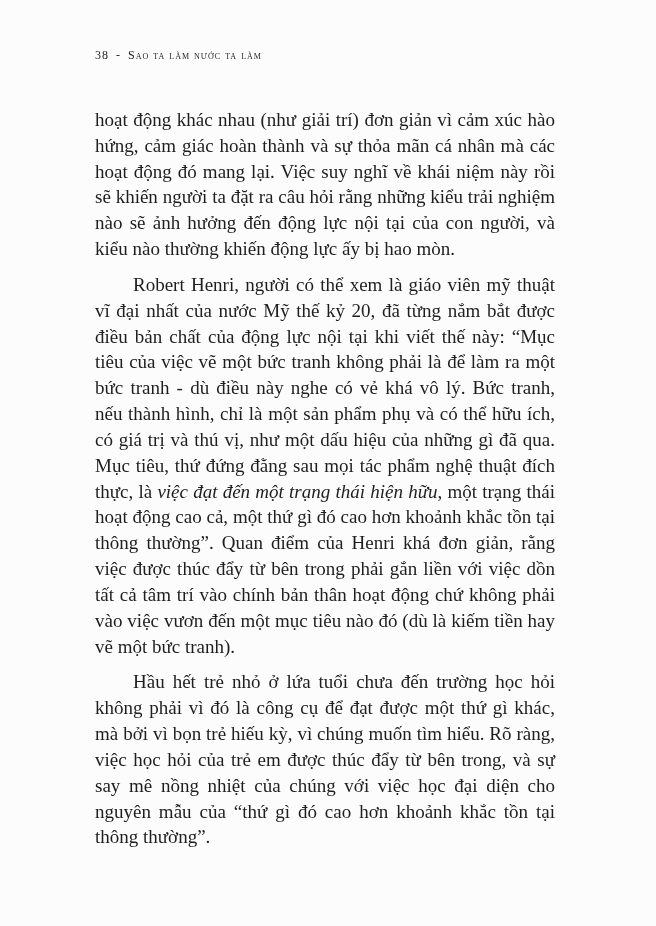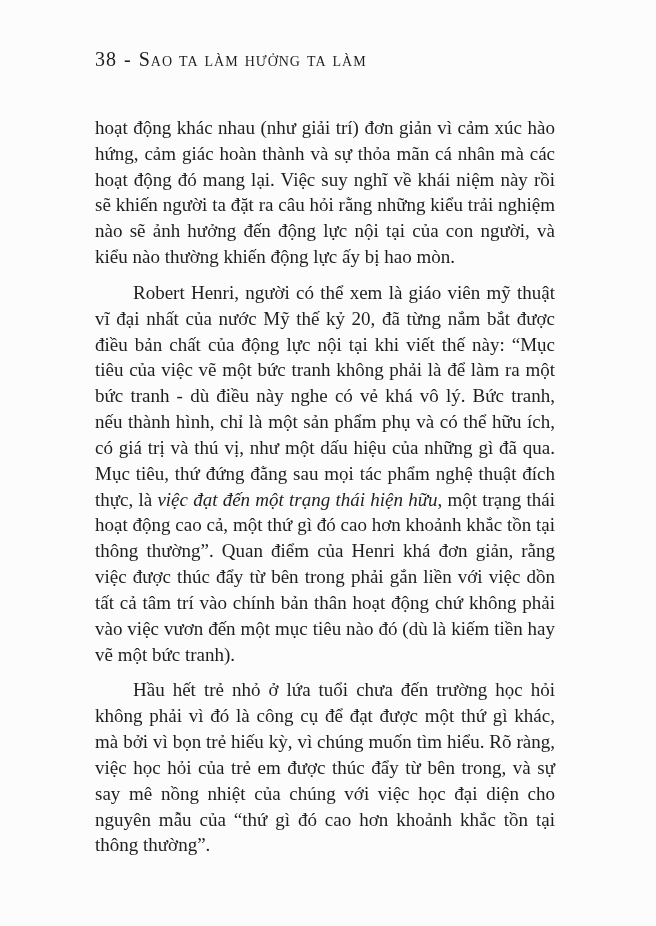--- a/index.html
+++ b/index.html
@@ -15,21 +15,21 @@
     background: #fcfcfc;
     font-family: "Liberation Serif", "DejaVu Serif", serif;
     color: #1e1e1e;
     padding: 48px 93px 0 95px;
     overflow: hidden;
   }
   .page-header {
     display: flex;
     align-items: flex-end;
     gap: 7px;
-    font-size: 20px;
+    font-size: 12px;
     font-variant: small-caps;
     letter-spacing: 1px;
     color: #1e1e1e;
     margin: 0 0 44px 0;
   }
   .body-text {
     font-size: 19px;
     line-height: 1.36;
     text-align: justify;
     color: #1e1e1e;
@@ -45,20 +45,20 @@
     font-style: italic;
   }
 </style>
 </head>
 <body>
 
 <div class="page">
   <header class="page-header">
     <span>38</span>
     <span>-</span>
-    <span>Sao ta làm hưởng ta làm</span>
+    <span>Sao ta làm nước ta làm</span>
   </header>
   <main class="body-text">
       <p class="para"><span>hoạt động khác nhau (như giải trí) đơn giản vì cảm xúc hào hứng, cảm giác hoàn thành và sự thỏa mãn cá nhân mà các hoạt động đó mang lại. Việc suy nghĩ về khái niệm này rồi sẽ khiến người ta đặt ra câu hỏi rằng những kiểu trải nghiệm nào sẽ ảnh hưởng đến động lực nội tại của con người, và kiểu nào thường khiến động lực ấy bị hao mòn.</span></p>
       <p class="para indent"><span>Robert Henri, người có thể xem là giáo viên mỹ thuật vĩ đại nhất của nước Mỹ thế kỷ 20, đã từng nắm bắt được điều bản chất của động lực nội tại khi viết thế này: “Mục tiêu của việc vẽ một bức tranh không phải là để làm ra một bức tranh - dù điều này nghe có vẻ khá vô lý. Bức tranh, nếu thành hình, chỉ là một sản phẩm phụ và có thể hữu ích, có giá trị và thú vị, như một dấu hiệu của những gì đã qua. Mục tiêu, thứ đứng đằng sau mọi tác phẩm nghệ thuật đích thực, là </span><span class="italic">việc đạt đến một trạng thái hiện hữu</span><span>, một trạng thái hoạt động cao cả, một thứ gì đó cao hơn khoảnh khắc tồn tại thông thường”. Quan điểm của Henri khá đơn giản, rằng việc được thúc đẩy từ bên trong phải gắn liền với việc dồn tất cả tâm trí vào chính bản thân hoạt động chứ không phải vào việc vươn đến một mục tiêu nào đó (dù là kiếm tiền hay vẽ một bức tranh).</span></p>
       <p class="para indent"><span>Hầu hết trẻ nhỏ ở lứa tuổi chưa đến trường học hỏi không phải vì đó là công cụ để đạt được một thứ gì khác, mà bởi vì bọn trẻ hiếu kỳ, vì chúng muốn tìm hiểu. Rõ ràng, việc học hỏi của trẻ em được thúc đẩy từ bên trong, và sự say mê nồng nhiệt của chúng với việc học đại diện cho nguyên mẫu của “thứ gì đó cao hơn khoảnh khắc tồn tại thông thường”.</span></p>
     </main>
 </div>
 
 </body></html>

